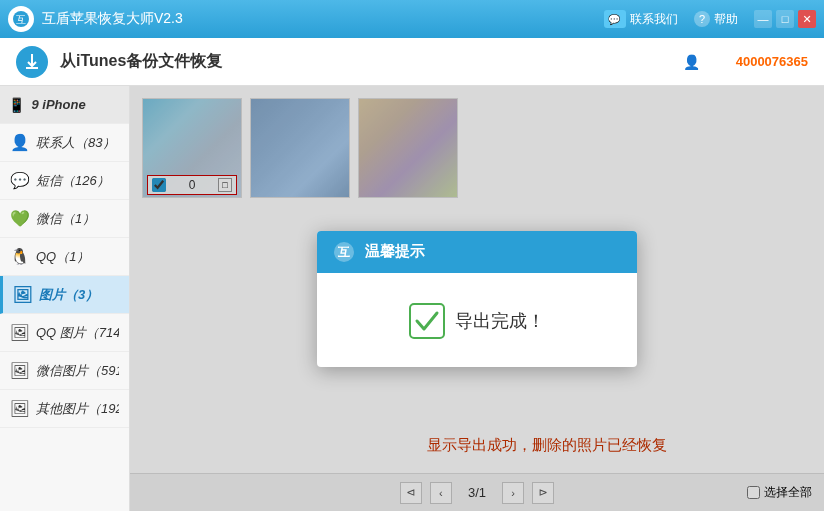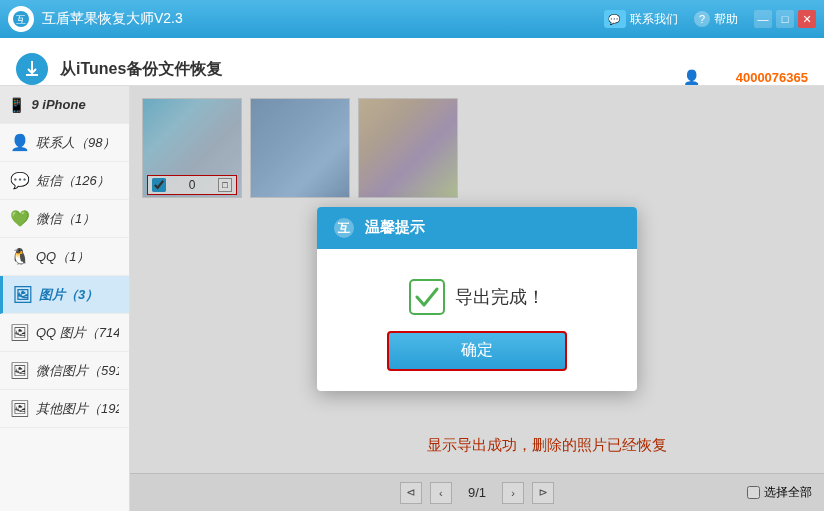--- a/index.html
+++ b/index.html
@@ -62,21 +62,21 @@
       background: rgba(255,255,255,0.2);
     }
     .win-ctrl.close { background: #e05050; }
 
     
     .header-bar {
       height: 48px;
       background: #ffffff;
       border-bottom: 1px solid #ddd;
       display: flex;
-      align-items: flex-end;
+      align-items: center;
       justify-content: space-between;
       padding: 0 16px;
     }
     .header-title {
       font-size: 16px;
       color: #333;
       font-weight: bold;
     }
     .header-contact {
       display: flex;
@@ -298,21 +298,21 @@
       padding: 0 16px;
       color: white;
       font-size: 15px;
       font-weight: bold;
     }
     .modal-header-icon {
       width: 22px;
       height: 22px;
     }
     .modal-body {
-      padding: 30px 20px 20px;
+      padding: 30px 20px 28px;
       display: flex;
       flex-direction: column;
       align-items: center;
       gap: 16px;
     }
     .modal-success-row {
       display: flex;
       align-items: center;
       gap: 10px;
       font-size: 16px;
@@ -408,21 +408,21 @@
 
 <div class="main-layout">
 
   <div class="sidebar">
     <div class="sidebar-item device">
       <span style="font-size:14px;">📱</span>
       <span class="sidebar-label">9 iPhone</span>
     </div>
     <div class="sidebar-item">
       <span class="sidebar-icon">👤</span>
-      <span class="sidebar-label">联系人（98）</span>
+      <span class="sidebar-label">联系人（83）</span>
     </div>
     <div class="sidebar-item">
       <span class="sidebar-icon" style="color:#4caf50;">💬</span>
       <span class="sidebar-label">短信（126）</span>
     </div>
     <div class="sidebar-item">
       <span class="sidebar-icon">💚</span>
       <span class="sidebar-label">微信（1）</span>
     </div>
     <div class="sidebar-item">
@@ -467,21 +467,21 @@
       <div class="image-item">
         <div class="img-blurred-3"></div>
       </div>
     </div>
 
     <div class="info-text">显示导出成功，删除的照片已经恢复</div>
 
     <div class="bottom-bar" style="position:relative;">
       <div class="pagination-btn">⊲</div>
       <div class="pagination-btn">‹</div>
-      <span class="pagination-info">9/1</span>
+      <span class="pagination-info">3/1</span>
       <div class="pagination-btn">›</div>
       <div class="pagination-btn">⊳</div>
 
       <div class="select-all-area">
         <input type="checkbox" style="">
         <span>选择全部</span>
       </div>
     </div>
 
     <div class="modal-overlay">
@@ -496,21 +496,18 @@
         </div>
 
         <div class="modal-body">
           <div class="modal-success-row">
             <svg class="success-checkmark" viewBox="0 0 36 36">
               <rect x="1" y="1" width="34" height="34" rx="4" fill="none" stroke="#4caf50" stroke-width="2"></rect>
               <polyline points="8,18 15,26 28,10" fill="none" stroke="#4caf50" stroke-width="3" stroke-linecap="round" stroke-linejoin="round"></polyline>
             </svg>
             <span style="font-size:18px;color:#333;">导出完成！</span>
           </div>
-          <div class="modal-ok-btn">
-            <span>确定</span>
-          </div>
         </div>
       </div>
     </div>
 
   </div>
 </div>
 
 </body></html>

